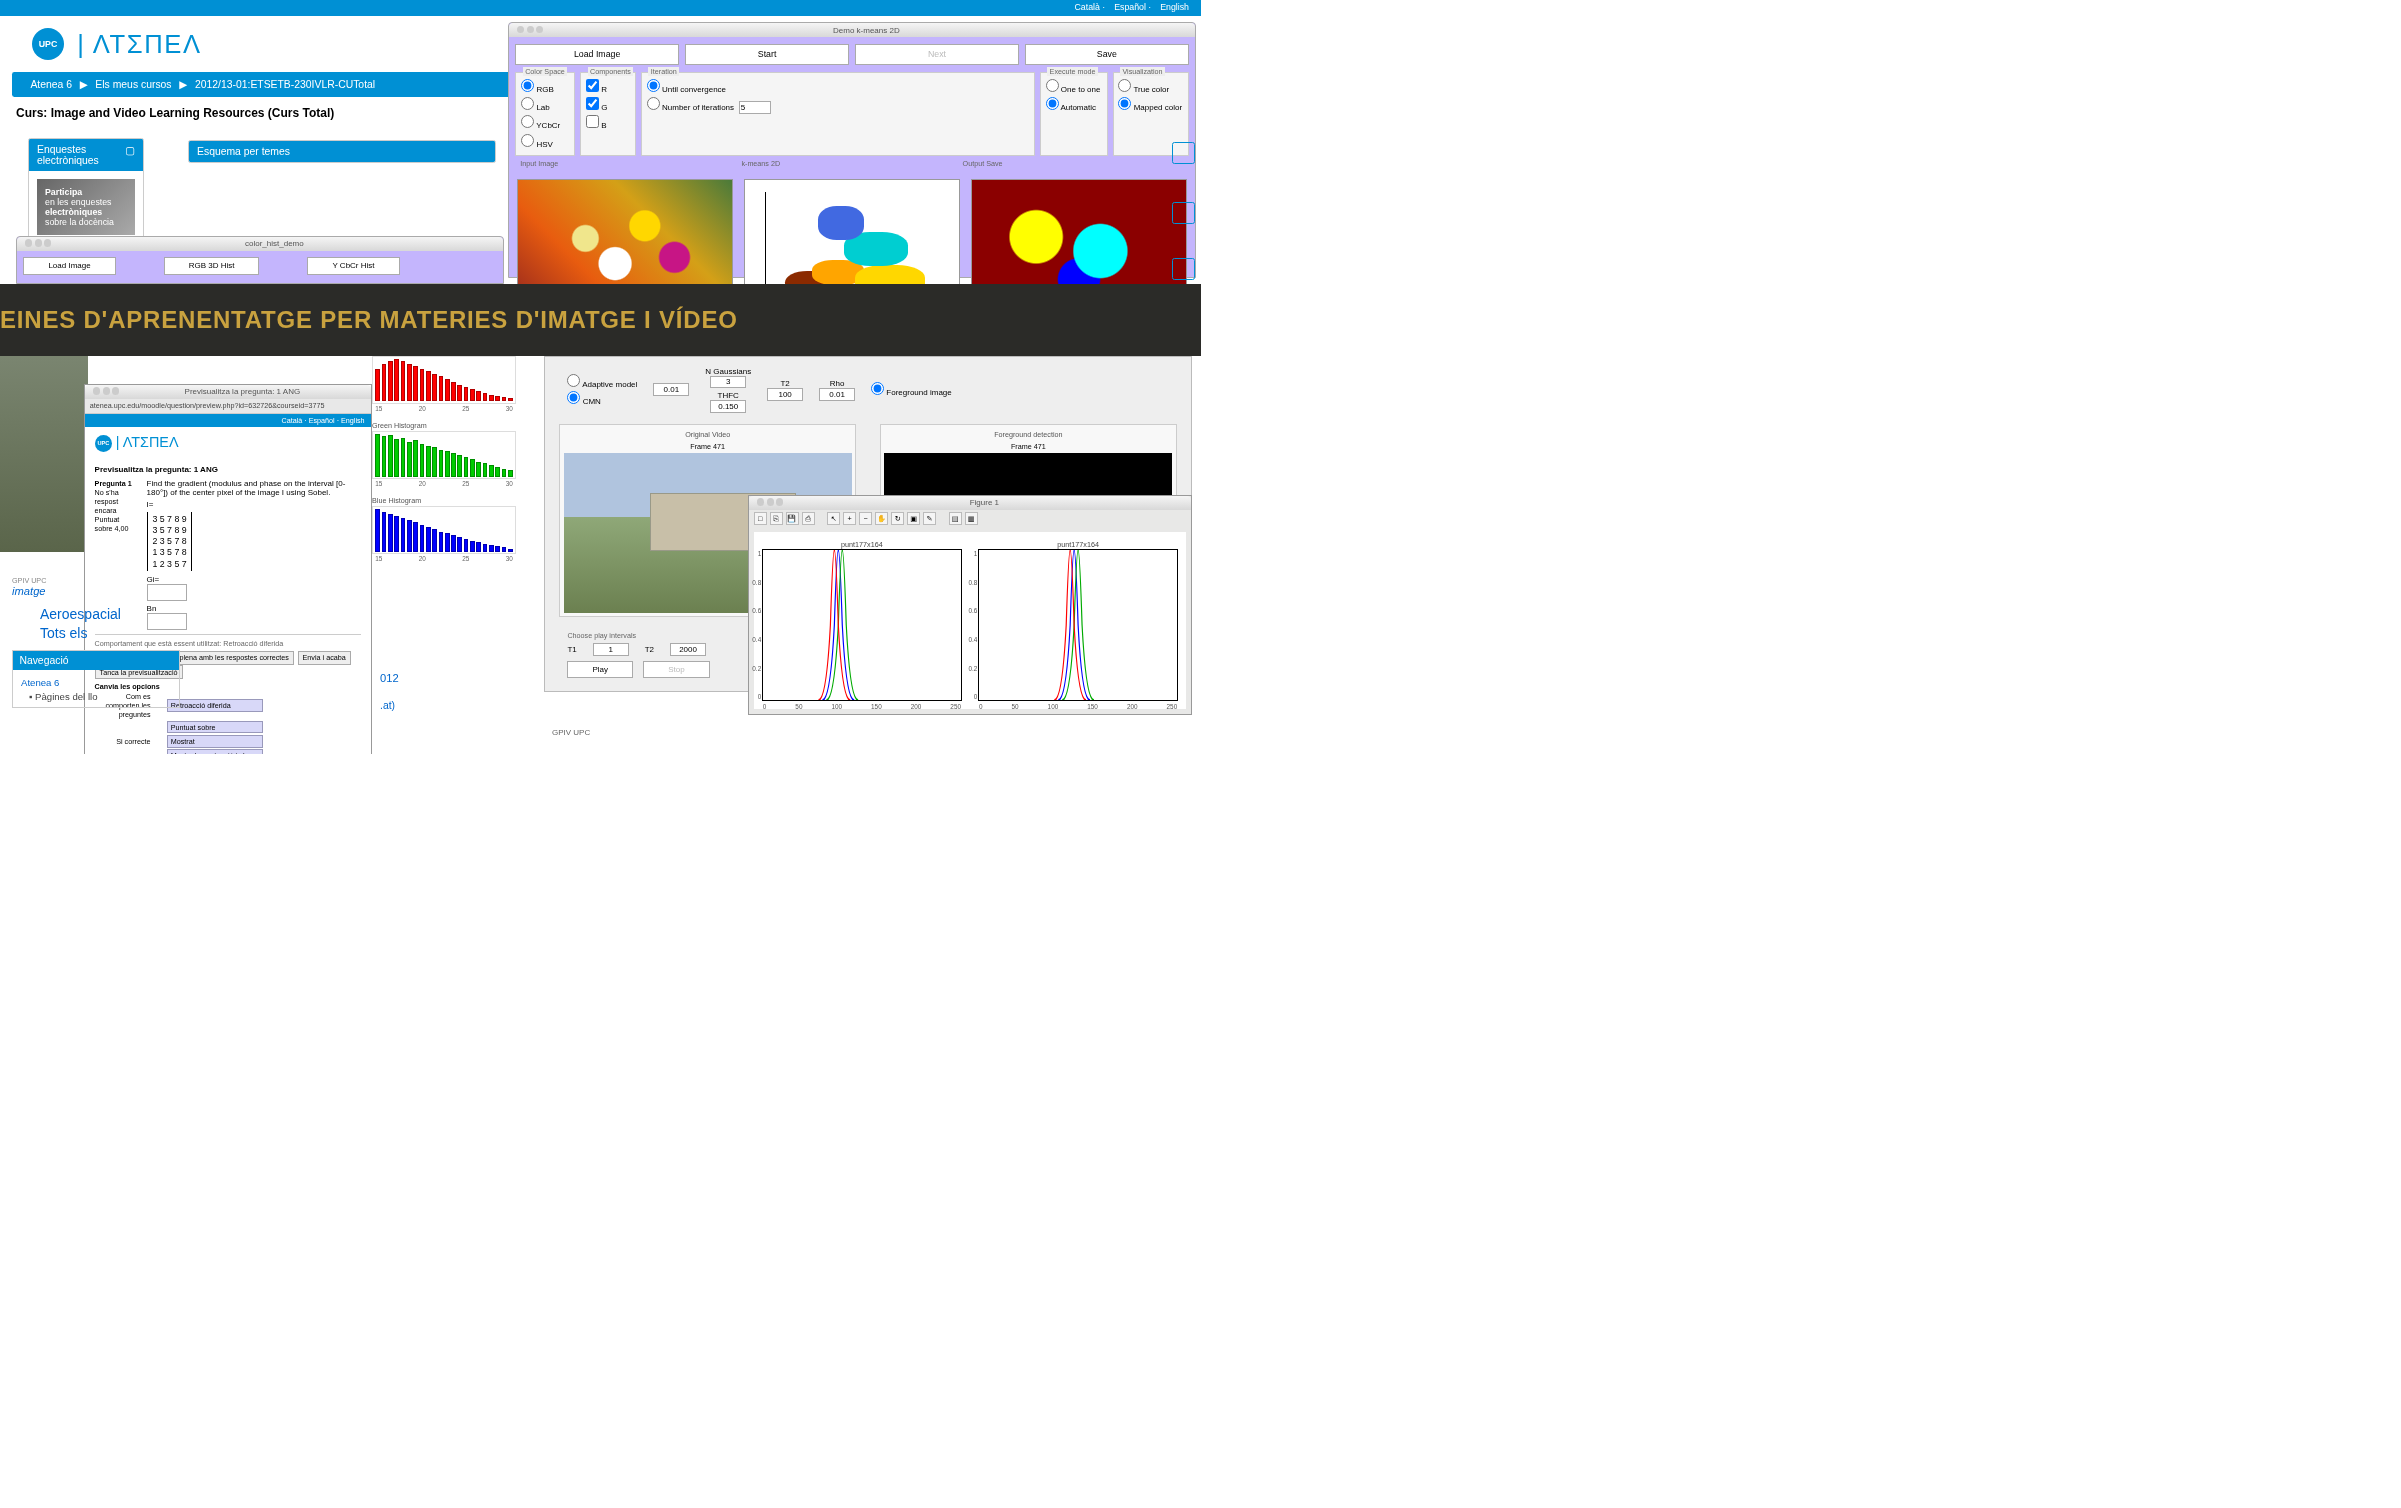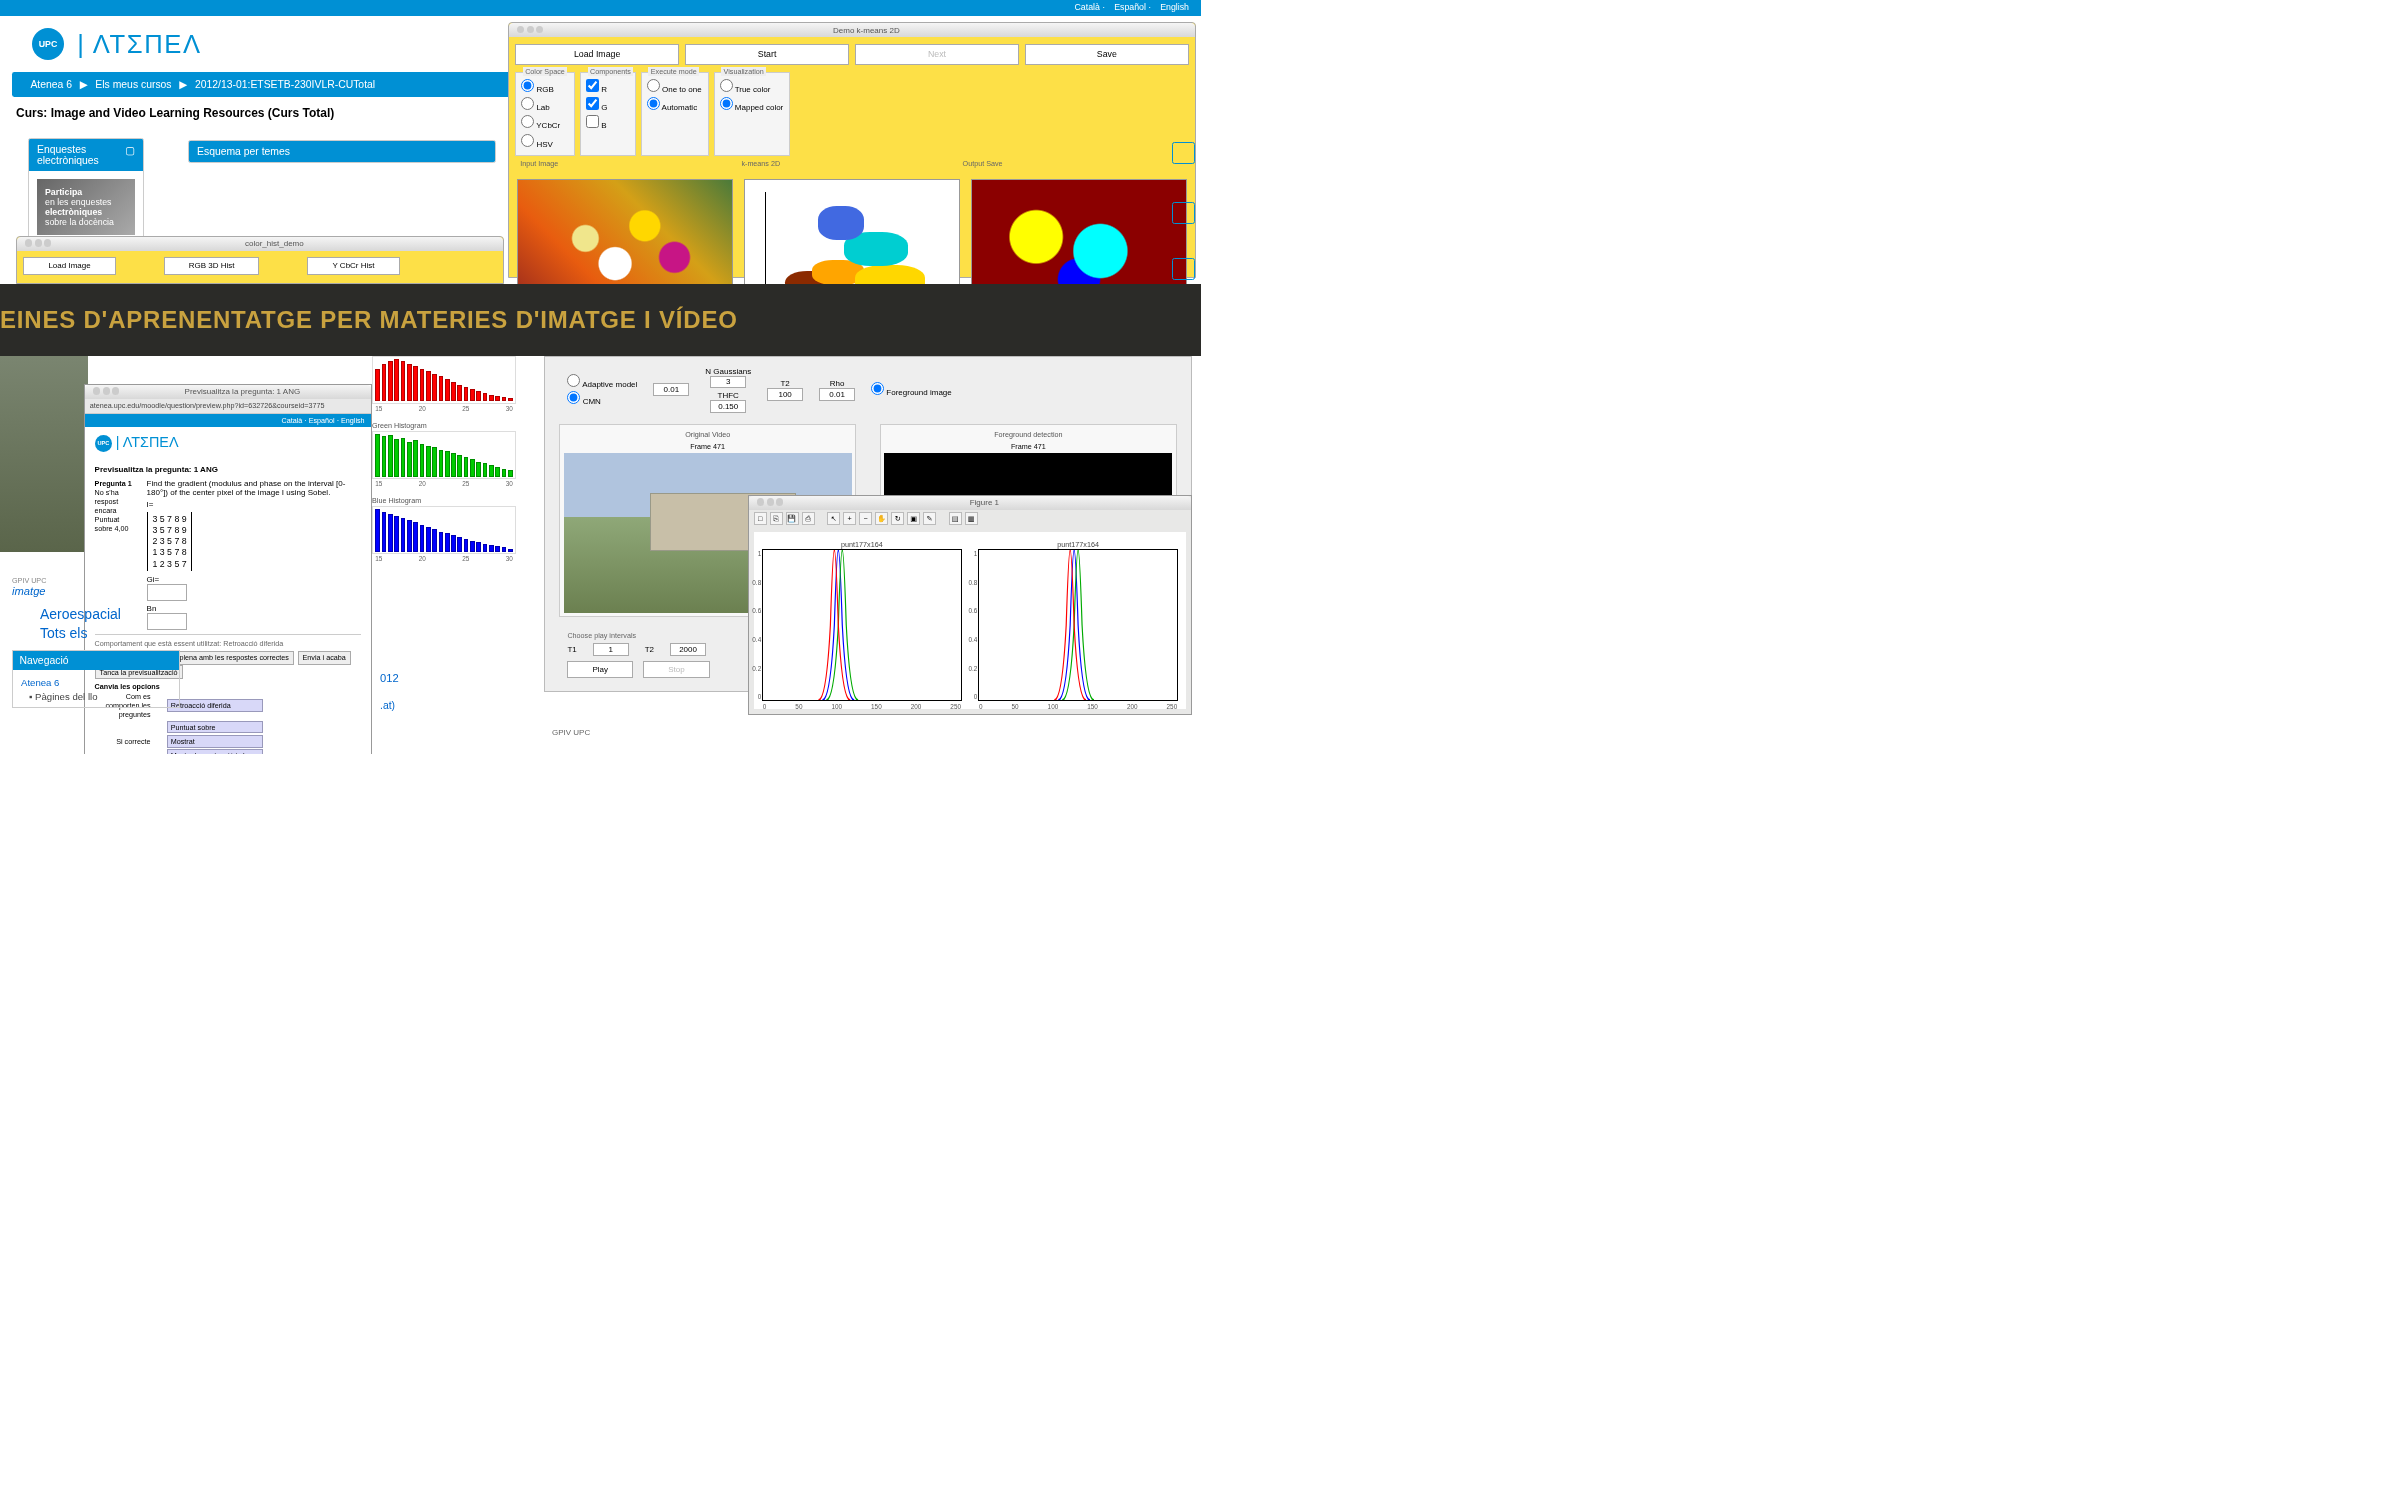--- a/index.html
+++ b/index.html
@@ -14,21 +14,21 @@
 .breadcrumb span{margin:0 2.4px}
 .course-title{padding:9.6px 16px;font-size:12px;font-weight:bold}
 .sidebar-box{margin:8px 28px;border:0.8px solid #ccc;border-radius:2.4px;overflow:hidden}
 .box-header{background:#0090d4;color:#fff;padding:4.8px 8px;font-size:10.4px}
 .box-body{padding:8px;font-size:9.6px;background:#fff}
 .participa{background:linear-gradient(135deg,#666,#aaa);color:#fff;padding:8px;font-size:8.8px}
 .main-box{position:absolute;left:188px;top:140px;width:308px}
 .links-list{padding:8px 32px;font-size:10.4px}
 .links-list div{color:#0066cc;padding:1.6px 0;cursor:pointer}
 .links-list div::before{content:"▸";margin-right:3.2px;color:#888}
-.mac-window{background:#fde047;border:0.8px solid #aaa;border-radius:4px 4px 0 0}
+.mac-window{background:#c4b5fd;border:0.8px solid #aaa;border-radius:4px 4px 0 0}
 .mac-titlebar{background:linear-gradient(#f5f5f5,#d8d8d8);padding:2.4px 8px;font-size:8px;text-align:center;border-radius:4px 4px 0 0;color:#555}
 .mac-dots{float:left}
 .mac-dots span{display:inline-block;width:7.2px;height:7.2px;border-radius:50%;background:#ccc;margin-right:2.4px}
 .kmeans{left:508px;top:22.4px;width:688px;height:256px}
 .km-btns{display:flex;padding:6.4px;gap:6.4px}
 .km-btn{flex:1;background:#fff;border:0.8px solid #aaa;padding:4.8px;font-size:8.8px;text-align:center;cursor:pointer}
 .km-panels{display:flex;gap:4.8px;padding:0 6.4px;font-size:8px}
 .km-panel{border:0.8px solid #ccc;background:#f5f5f5;padding:4.8px;position:relative}
 .km-panel-title{position:absolute;top:-5.6px;left:6.4px;background:#eee;padding:0 2.4px;font-size:7.2px;color:#666}
 .km-radio{display:block;padding:1.6px 0}
@@ -173,20 +173,25 @@
       <label class="km-radio"><input type="radio" style=""> <span>Lab</span></label>
       <label class="km-radio"><input type="radio" style=""> <span>YCbCr</span></label>
       <label class="km-radio"><input type="radio" style=""> <span>HSV</span></label>
     </div>
     <div class="km-panel" style="width:56px">
       <div class="km-panel-title">Components</div>
       <label class="km-check"><input type="checkbox" checked="" style=""> <span>R</span></label>
       <label class="km-check"><input type="checkbox" checked="" style=""> <span>G</span></label>
       <label class="km-check"><input type="checkbox" style=""> <span>B</span></label>
     </div>
+    <div class="km-panel" style="flex:1.3">
+      <div class="km-panel-title">Iteration</div>
+      <label class="km-radio"><input type="radio" checked="" style=""> <span>Until convergence</span></label>
+      <label class="km-radio"><input type="radio" style=""> <span>Number of iterations</span><input class="km-input" value="5" style=""></label>
+    </div>
     <div class="km-panel" style="width:68px">
       <div class="km-panel-title">Execute mode</div>
       <label class="km-radio"><input type="radio" style=""> <span>One to one</span></label>
       <label class="km-radio"><input type="radio" checked="" style=""> <span>Automatic</span></label>
     </div>
     <div class="km-panel" style="width:76px">
       <div class="km-panel-title">Visualization</div>
       <label class="km-radio"><input type="radio" style=""> <span>True color</span></label>
       <label class="km-radio"><input type="radio" checked="" style=""> <span>Mapped color</span></label>
     </div>

